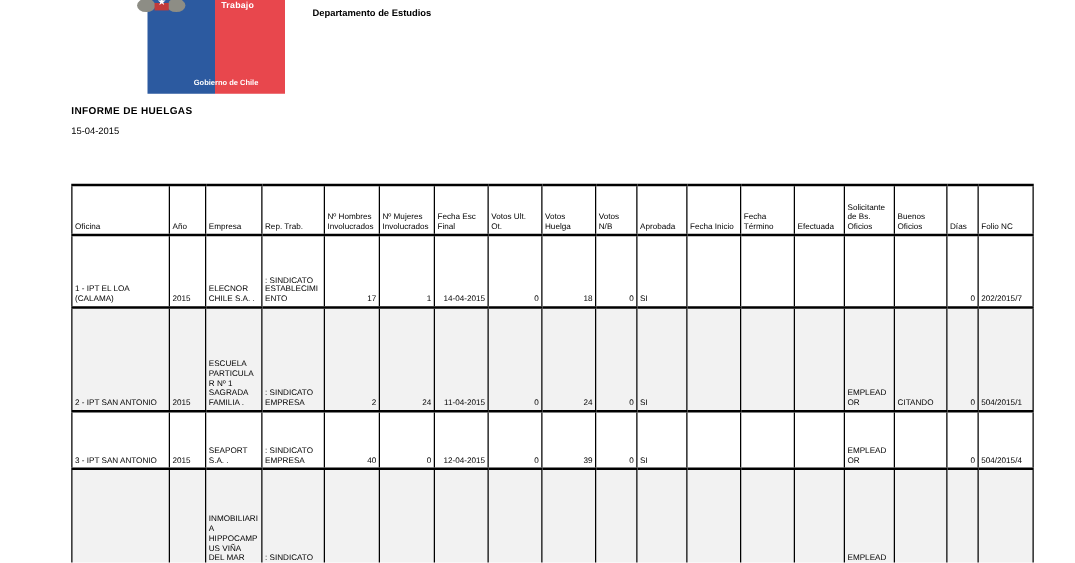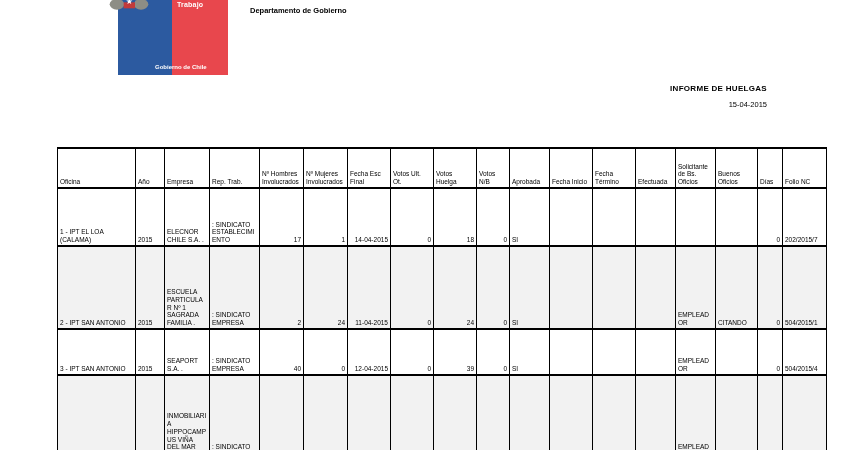--- a/index.html
+++ b/index.html
@@ -9,21 +9,21 @@
   
   .logo { position: absolute; left: 118px; top: -21px; width: 110px; height: 96px; }
   .logo-blue { position: absolute; left: 0; top: 0; width: 54px; height: 96px; background: #2c5aa0; }
   .logo-red  { position: absolute; left: 54px; top: 0; width: 56px; height: 96px; background: #e8474d; }
   .ministry  { position: absolute; left: 59px; top: 22px; font-size: 7px; font-weight: bold; color: #fff; letter-spacing: .2px; }
   .government{ position: absolute; left: 37px; top: 85px; width: 72px; font-size: 6px; font-weight: bold; color: #fff; white-space: nowrap; }
   .emblem { position: absolute; left: -9px; top: 12px; }
 
   
   .department { position: absolute; left: 250px; top: 6px; font-size: 7.5px; font-weight: bold; }
-  .title-wrap { position: absolute; left: 57px; top: 84px; width: 710px; text-align: right; }
+  .title-wrap { position: absolute; left: 57px; top: 84px; width: 710px; text-align: left; }
   .report-title { font-size: 8px; font-weight: bold; letter-spacing: .3px; }
   .report-date  { margin-top: 7px; font-size: 7.5px; }
 
   
   .tbl-wrap { position: absolute; left: 57px; top: 147px; width: 769px; }
   table { border-collapse: collapse; table-layout: fixed; width: 769px; }
   td, th {
     border-left: 1px solid #000; border-right: 1px solid #000;
     border-top: 2px solid #000; border-bottom: 2px solid #000;
     font-size: 6.5px; font-weight: normal; line-height: 1.2;
@@ -48,21 +48,21 @@
     <rect x="30" y="1" width="2" height="7" fill="#2c5aa0"></rect>
     <rect x="33" y="2" width="2" height="6" fill="#c23a3a"></rect>
     <rect x="22" y="8" width="17" height="9" fill="#2c5aa0"></rect>
     <rect x="22" y="17" width="17" height="9" fill="#c23a3a"></rect>
     <text x="30.5" y="19" font-size="12" fill="#ffffff" text-anchor="middle">★</text>
   </svg>
   <span class="ministry">Trabajo</span>
   <span class="government">Gobierno de Chile</span>
 </div>
 
-<div class="department">Departamento de Gobierno</div>
+<div class="department">Departamento de Estudios</div>
 
 <div class="title-wrap">
   <div class="report-title">INFORME DE HUELGAS</div>
   <div class="report-date">15-04-2015</div>
 </div>
 
 <div class="tbl-wrap">
   <table>
     <colgroup id="cols">
         <col style="width: 78px;">

